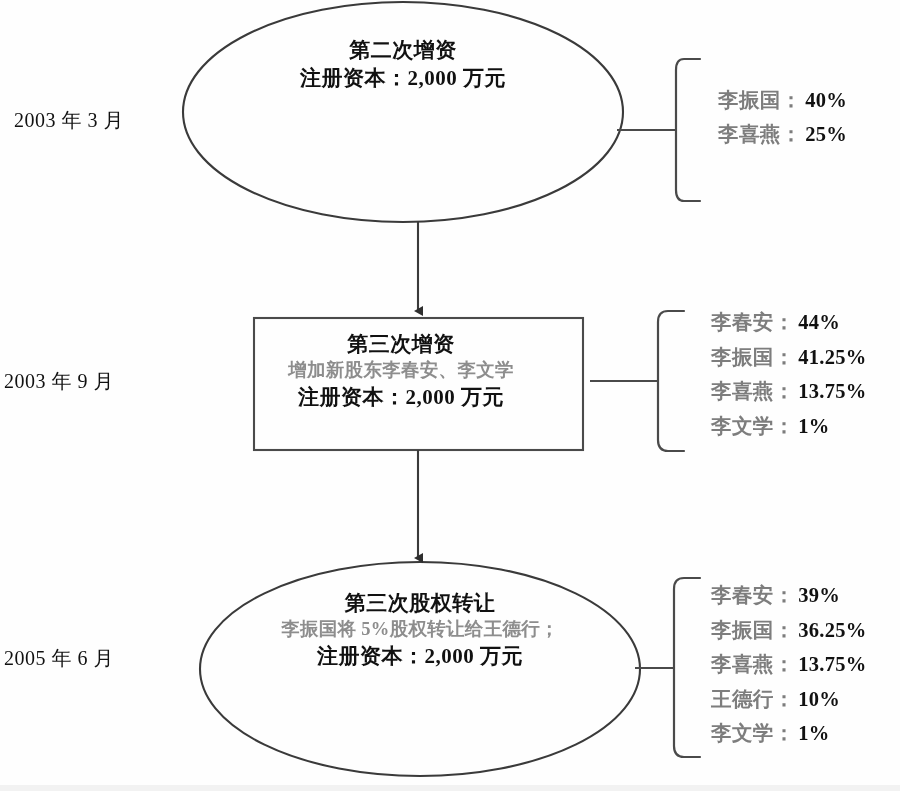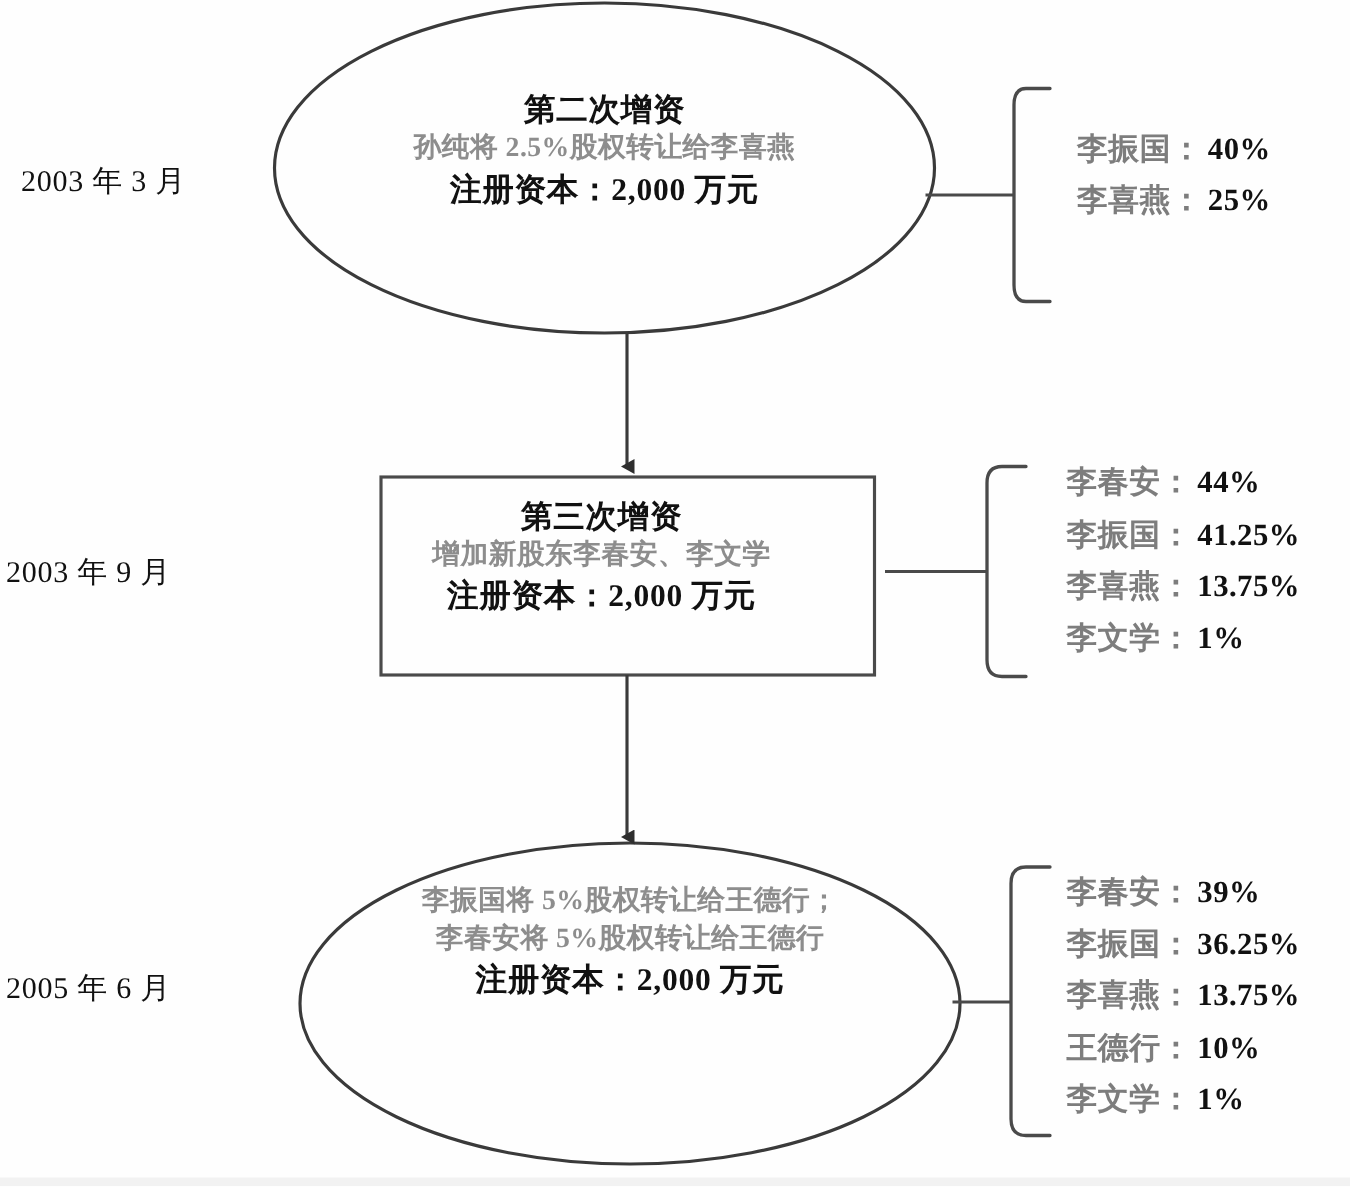--- a/index.html
+++ b/index.html
@@ -65,21 +65,21 @@
     font-weight: bold;
     color: #8d8d8d;
     letter-spacing: 0.3px;
   }
   .ln-capital {
     font-size: 21px;
     font-weight: bold;
     letter-spacing: 0.5px;
   }
 
-  #node-1-text { left: 183px; top: 36px;  width: 440px; margin-top: 23px; }
+  #node-1-text { left: 183px; top: 36px;  width: 440px; }
   #node-2-text { left: 254px; top: 330px; width: 294px; }
   #node-3-text { left: 200px; top: 589px; width: 440px; }
 
   
   .holder-list {
     position: absolute;
     color: #111111;
   }
   .holder-row {
     display: flex;
@@ -143,33 +143,32 @@
     <line x1="635" y1="668" x2="674" y2="668" stroke="#4a4a4a" stroke-width="2"></line>
     <path d="M700,578 L684,578 Q674,578 674,589 L674,746 Q674,757 684,757 L700,757" fill="none" stroke="#4a4a4a" stroke-width="2.2" stroke-linecap="round"></path>
   </svg>
 
   <div class="date-label" id="date-1">2003 年 3 月</div>
   <div class="date-label" id="date-2">2003 年 9 月</div>
   <div class="date-label" id="date-3">2005 年 6 月</div>
 
   <div class="node-text" id="node-1-text">
     <span class="node-line ln-title">第二次增资</span>
-    <span class="node-line ln-sub">孙纯将 2.5%股权转让给李喜燕</span>
     <span class="node-line ln-capital">注册资本：2,000 万元</span>
   </div>
 
   <div class="node-text" id="node-2-text">
     <span class="node-line ln-title">第三次增资</span>
     <span class="node-line ln-sub">增加新股东李春安、李文学</span>
     <span class="node-line ln-capital">注册资本：2,000 万元</span>
   </div>
 
   <div class="node-text" id="node-3-text">
+    <span class="node-line ln-title">第三次股权转让</span>
     <span class="node-line ln-sub">李振国将 5%股权转让给王德行；</span>
-    <span class="node-line ln-sub">李春安将 5%股权转让给王德行</span>
     <span class="node-line ln-capital">注册资本：2,000 万元</span>
   </div>
 
   <div class="holder-list" id="holders-1">
     <div class="holder-row">
       <span class="holder-name">李振国</span>
       <span class="holder-sep">：</span>
       <span class="holder-value">40%</span>
     </div>
     <div class="holder-row">

